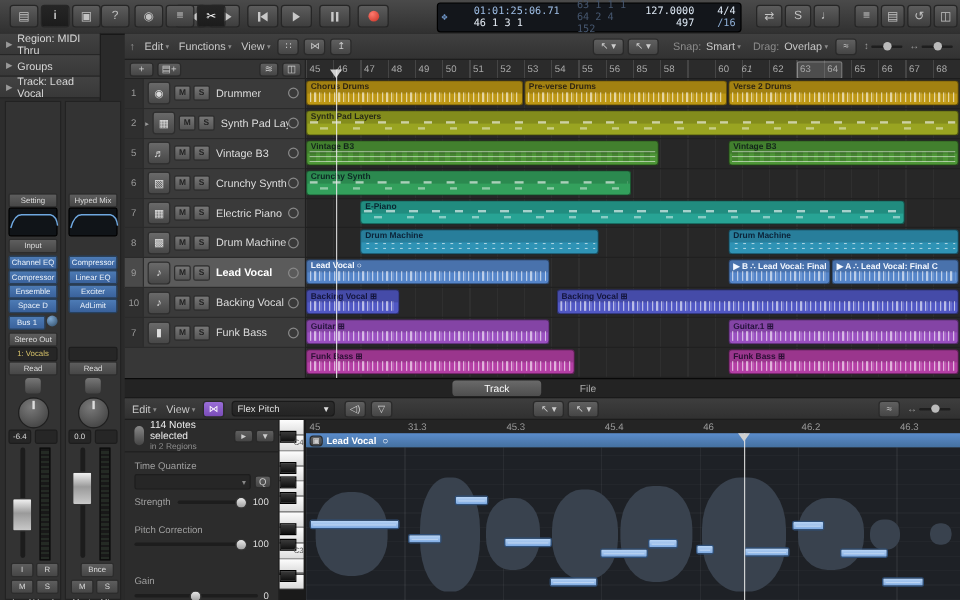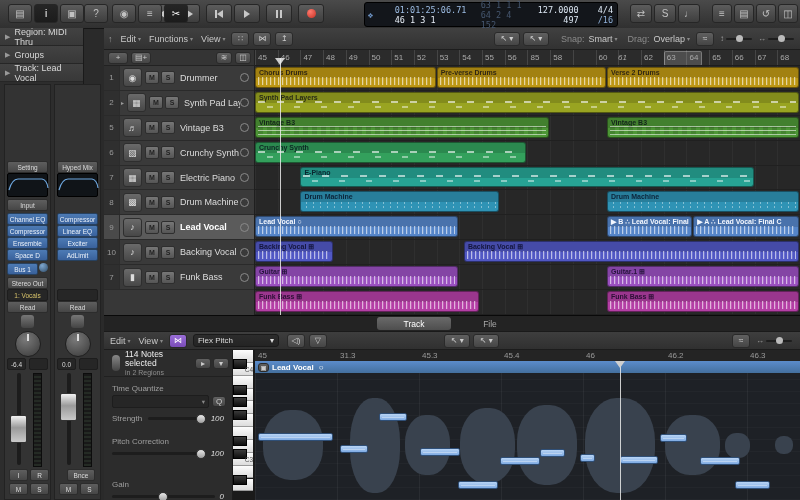--- a/index.html
+++ b/index.html
@@ -101,21 +101,21 @@
   .edbar{position:absolute;left:104px;top:332px;width:696px;height:18px;
     background:linear-gradient(#3e3e3e,#303030);border-bottom:1px solid #1c1c1c;
     display:flex;align-items:center;font-size:9px;color:#c8c8c8;box-sizing:border-box;}
   .flexsel{width:86px;height:13px;border-radius:3px;background:linear-gradient(#2c2c2c,#242424);
     border:1px solid #1a1a1a;font-size:8px;color:#ddd;display:flex;align-items:center;padding:0 4px;justify-content:space-between;box-sizing:border-box;margin-left:4px;}
   .edinsp{position:absolute;left:104px;top:350px;width:129px;bottom:0;background:#2c2c2c;border-right:1px solid #1c1c1c;box-sizing:border-box;}
   .edh{height:26px;border-bottom:1px solid #202020;display:flex;align-items:center;padding:0 3px;}
   .plabel{font-size:8px;color:#9f9f9f;margin:7px 0 2px 8px;}
   .pslider{position:relative;height:3px;background:#1d1d1d;border-radius:2px;margin-left:8px;}
   .pthumb{position:absolute;top:-3px;width:8px;height:8px;border-radius:50%;background:linear-gradient(#e8e8e8,#9f9f9f);border:1px solid #333;}
-  .pval{font-size:8px;color:#ddd;font-style:italic;}
+  .pval{font-size:8px;color:#ddd;}
   .piano{position:absolute;left:233px;top:350px;width:22px;bottom:0;background:#1a1a1a;border-right:1px solid #000;}
   .wkey{position:absolute;left:0;width:20px;background:linear-gradient(#fdfdfd,#dcdcdc);border-bottom:1px solid #9a9a9a;box-sizing:border-box;}
   .bkey{position:absolute;left:0;width:12px;height:8px;background:linear-gradient(#3a3a3a,#0e0e0e);border:1px solid #000;z-index:2;}
   .klabel{position:absolute;right:2px;font-size:6.5px;color:#555;z-index:3;}
   .edruler{position:absolute;left:255px;top:350px;width:545px;height:11px;background:#242424;border-bottom:1px solid #161616;}
   .edruler .num{position:absolute;top:1px;font-size:8px;color:#9a9a9a;}
   .edregionbar{position:absolute;left:255px;top:361px;width:545px;height:12px;
     background:linear-gradient(#5b8ccb,#44709f);display:flex;align-items:center;font-size:8px;font-weight:bold;color:#fff;}
   .edcontent{position:absolute;left:255px;top:373px;width:545px;bottom:0;background:#1e2126;
     background-image:repeating-linear-gradient(0deg,rgba(255,255,255,.025) 0 1px,transparent 1px 12px),

